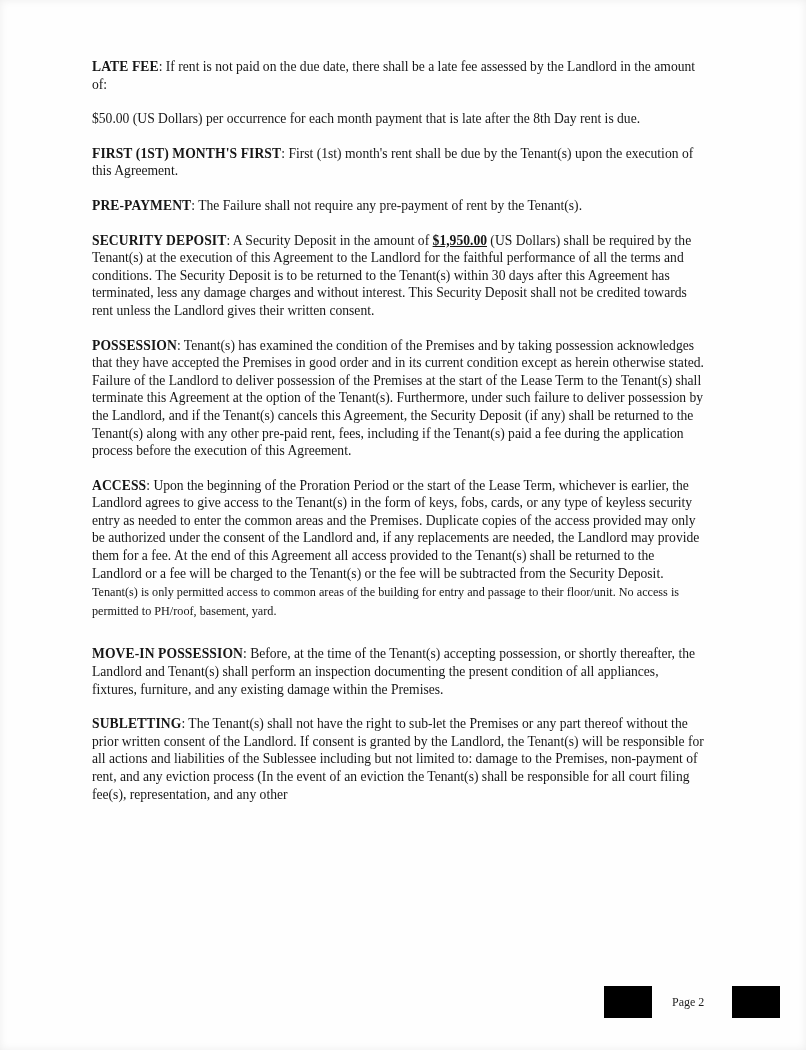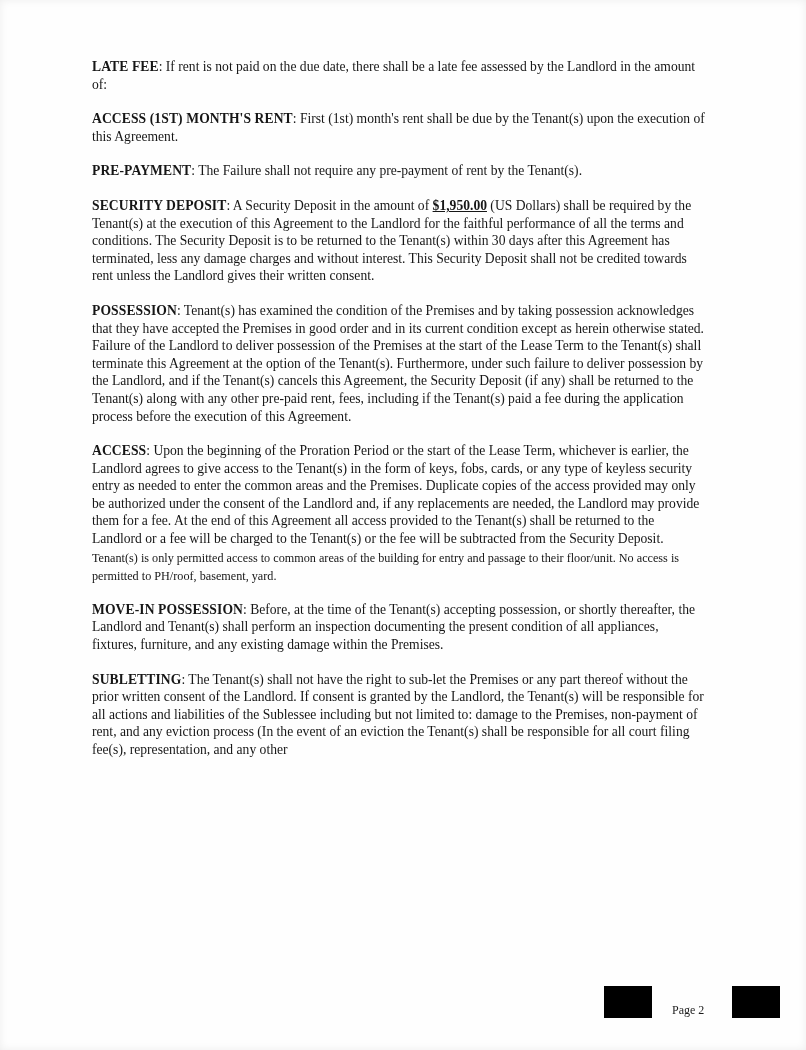--- a/index.html
+++ b/index.html
@@ -24,42 +24,42 @@
     top: 58px;
     width: 614px;
     font-size: 13.6px;
     line-height: 17.6px;
     text-align: left;
   }
   .para {
     margin: 0 0 17px 0;
   }
   .para.tight {
-    margin-bottom: 15px;
+    margin-bottom: 25px;
   }
   .para.proration {
     margin-bottom: 104px;
   }
   .hd {
     font-weight: bold;
     letter-spacing: 0.1px;
   }
   .amount {
     font-weight: bold;
     text-decoration: underline;
   }
   .addendum {
     font-size: 12.2px;
   }
   .footer {
     position: absolute;
     left: 604px;
     top: 986px;
     display: flex;
-    align-items: flex-end;
+    align-items: center;
   }
   .redact {
     width: 48px;
     height: 32px;
     background: #000;
   }
   .page-label {
     font-size: 12px;
     color: #1c1c1c;
     margin-left: 20px;
@@ -69,22 +69,23 @@
 </style>
 </head>
 <body>
 
 <div class="page">
 
   <div class="content">
 
     <p class="para"><strong class="hd">LATE FEE</strong><span>: If rent is not paid on the due date, there shall be a late fee assessed by the Landlord in the amount of:</span></p>
 
+    <p class="para"><span>$50.00 (US Dollars) per occurrence for each month payment that is late after the 8th Day rent is due.</span></p>
 
-    <p class="para"><strong class="hd">ACCESS (1ST) MONTH'S RENT</strong><span>: First (1st) month's rent shall be due by the Tenant(s) upon the execution of this Agreement.</span></p>
+    <p class="para"><strong class="hd">FIRST (1ST) MONTH'S FIRST</strong><span>: First (1st) month's rent shall be due by the Tenant(s) upon the execution of this Agreement.</span></p>
 
     <p class="para"><strong class="hd">PRE-PAYMENT</strong><span>: The Failure shall not require any pre-payment of rent by the Tenant(s).</span></p>
 
 
     <p class="para"><strong class="hd">SECURITY DEPOSIT</strong><span>: A Security Deposit in the amount of </span><span class="amount">$1,950.00</span><span> (US Dollars) shall be required by the Tenant(s) at the execution of this Agreement to the Landlord for the faithful performance of all the terms and conditions. The Security Deposit is to be returned to the Tenant(s) within 30 days after this Agreement has terminated, less any damage charges and without interest. This Security Deposit shall not be credited towards rent unless the Landlord gives their written consent.</span></p>
 
     <p class="para"><strong class="hd">POSSESSION</strong><span>: Tenant(s) has examined the condition of the Premises and by taking possession acknowledges that they have accepted the Premises in good order and in its current condition except as herein otherwise stated. Failure of the Landlord to deliver possession of the Premises at the start of the Lease Term to the Tenant(s) shall terminate this Agreement at the option of the Tenant(s). Furthermore, under such failure to deliver possession by the Landlord, and if the Tenant(s) cancels this Agreement, the Security Deposit (if any) shall be returned to the Tenant(s) along with any other pre-paid rent, fees, including if the Tenant(s) paid a fee during the application process before the execution of this Agreement.</span></p>
 
     <p class="para tight"><strong class="hd">ACCESS</strong><span>: Upon the beginning of the Proration Period or the start of the Lease Term, whichever is earlier, the Landlord agrees to give access to the Tenant(s) in the form of keys, fobs, cards, or any type of keyless security entry as needed to enter the common areas and the Premises. Duplicate copies of the access provided may only be authorized under the consent of the Landlord and, if any replacements are needed, the Landlord may provide them for a fee. At the end of this Agreement all access provided to the Tenant(s) shall be returned to the Landlord or a fee will be charged to the Tenant(s) or the fee will be subtracted from the Security Deposit.</span><span class="addendum"> Tenant(s) is only permitted access to common areas of the building for entry and passage to their floor/unit. No access is permitted to PH/roof, basement, yard.</span></p>
 

